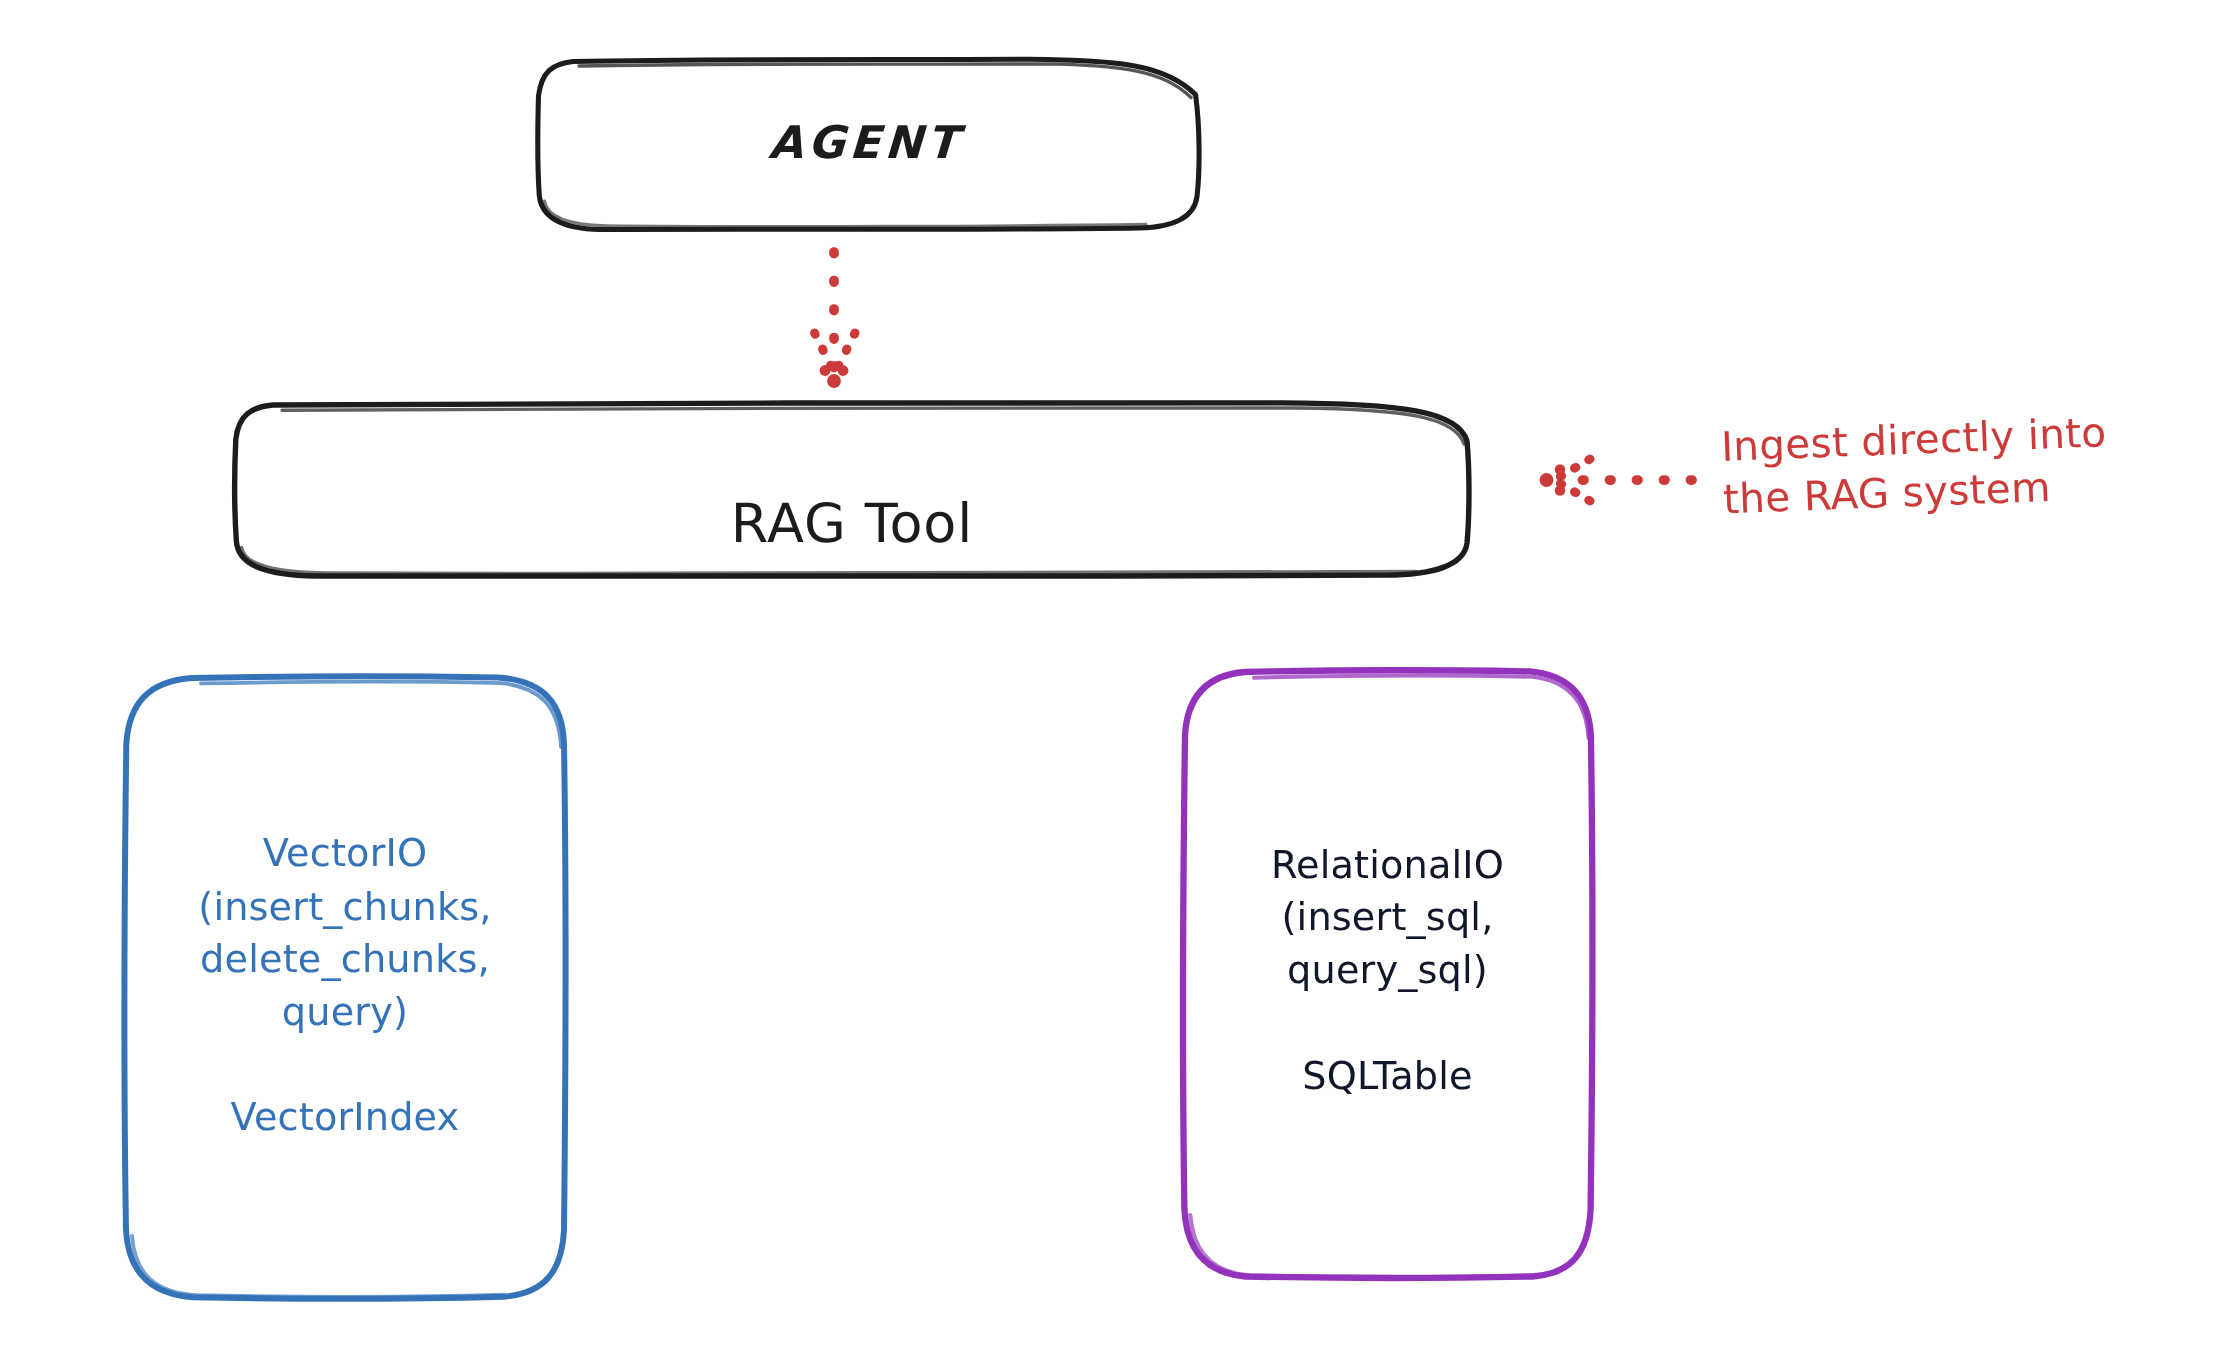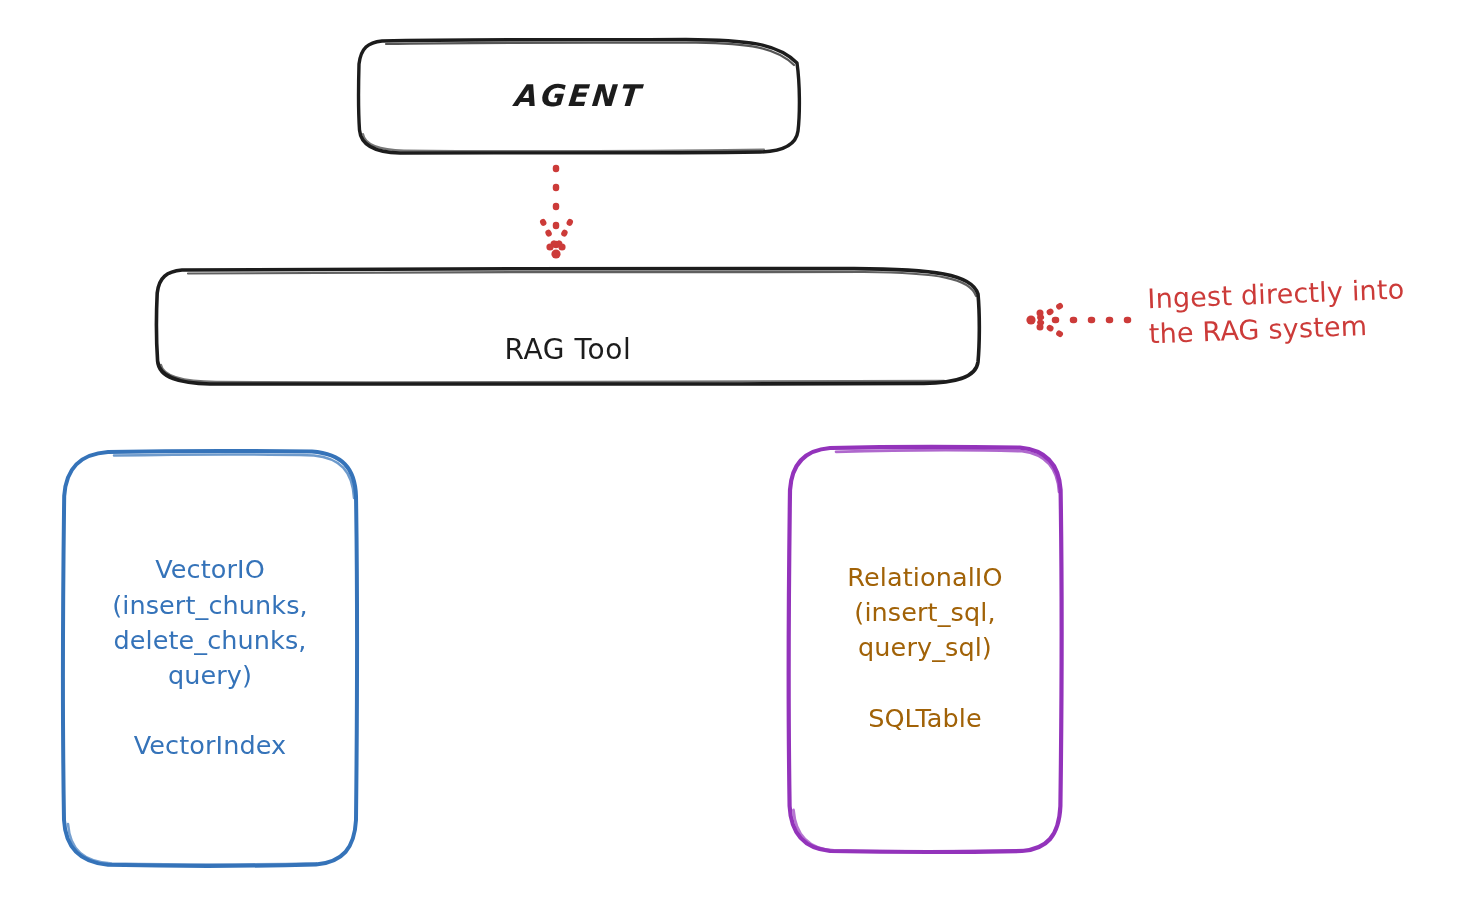--- a/index.html
+++ b/index.html
@@ -66,39 +66,39 @@
   }
 
   #ragtool-box {
     left: 154px;
     top: 266px;
     width: 828px;
     height: 120px;
   }
   #ragtool-box .node-label {
     font-family: "DejaVu Sans", sans-serif;
-    font-size: 28px;
+    font-size: 36px;
     font-weight: 400;
     color: #1c1c1c;
     letter-spacing: 0.6px;
     margin-top: 48px;
   }
 
   
   .store-box {
     width: 296px;
   }
   .store-box .node-label {
     font-size: 25.5px;
     font-weight: 500;
     line-height: 1.38;
     letter-spacing: 0.1px;
   }
   #vectorio-box {
-    left: 60px;
+    left: 80px;
     top: 448px;
     height: 420px;
     width: 300px;
   }
   #keyvalueio-box {
     left: 428px;
     top: 445px;
     height: 412px;
     width: 288px;
   }
@@ -182,21 +182,21 @@
 
   <div class="node store-box" id="relationalio-box">
     <svg class="node-svg" viewBox="0 0 278 408" preserveAspectRatio="none">
       <path d="M44 4 C 120 2.2, 198 3, 234 3.6 C 260 6, 273 20, 274.6 46
                C 276 136, 275.6 272, 274.4 362 C 273 392, 261 405, 236 407
                C 164 408.6, 94 408, 44 407 C 19 404.6, 5 391, 3.6 362
                C 2.2 272, 2.8 136, 4 46 C 5.6 20, 19 6, 44 4 Z" fill="none" stroke="#9333bb" stroke-width="4.2" stroke-linecap="round" stroke-linejoin="round"></path>
       <path d="M50 7.8 C 128 5.6, 202 6.2, 236 7.2 C 258 10, 271.5 22, 273 48" fill="none" stroke="#9333bb" stroke-width="2.7" stroke-linecap="round" opacity="0.74"></path>
       <path d="M7.5 366 C 9.5 392, 23 405, 48 406.4 C 120 407.8, 192 407.4, 236 406.2" fill="none" stroke="#9333bb" stroke-width="2.8" stroke-linecap="round" opacity="0.68"></path>
     </svg>
-    <div class="node-label" style="color:#a16207;">RelationalIO
+    <div class="node-label" style="color:#0f172a;">RelationalIO
 (insert_sql,
 query_sql)
 
 SQLTable</div>
   </div>
 
   <svg class="arrow-layer" viewBox="0 0 1484 910">
 
     <g>
       <line x1="556" y1="168" x2="556" y2="248" stroke="#cc3b39" stroke-width="6.5" stroke-linecap="round" stroke-dasharray="1 18"></line>

